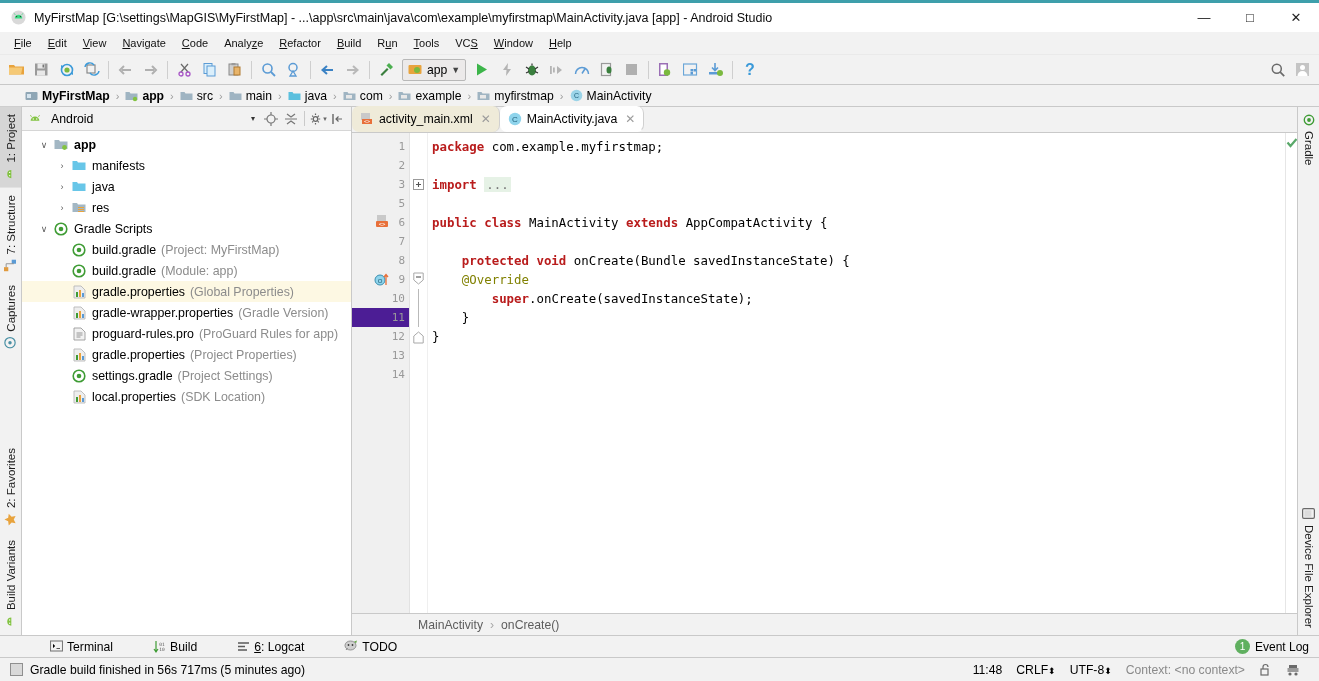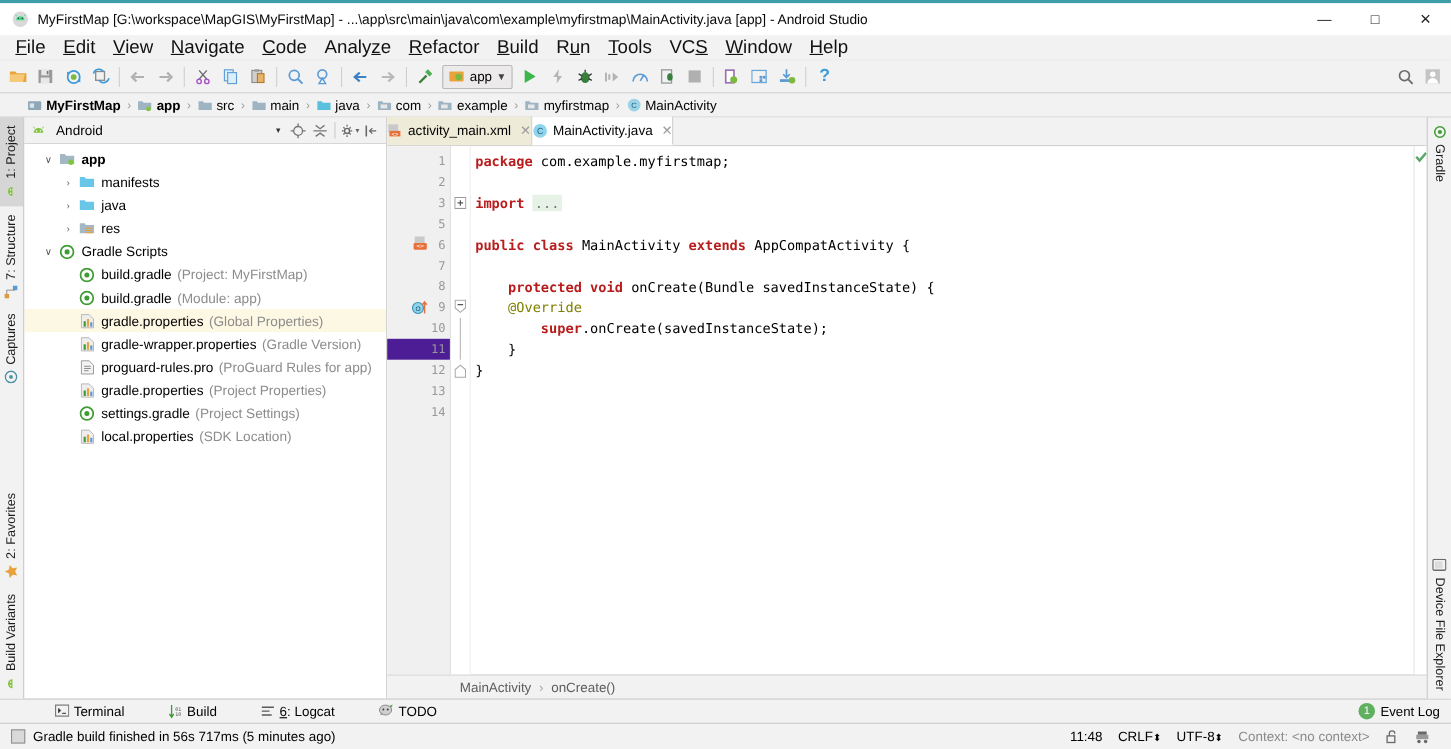--- a/index.html
+++ b/index.html
@@ -45,21 +45,21 @@
   
   .menubar {
     height: 23px; min-height: 23px;
     background: #f2f2f2;
     display: flex; align-items: center;
     padding-left: 6px;
     border-bottom: 1px solid #eaeaea;
   }
   .menu-item {
     padding: 2px 8px;
-    font-size: 17px; color: #111;
+    font-size: 11px; color: #111;
     white-space: nowrap;
   }
   .menu-item u { text-decoration: underline; }
 
   
   .toolbar {
     height: 30px; min-height: 30px;
     background: #f2f2f2;
     display: flex; align-items: center;
     padding: 0 4px;
@@ -155,21 +155,21 @@
 
   
   .editor-wrap { flex: 1; display: flex; flex-direction: column; min-width: 0; background: #fff; }
   .tabbar {
     height: 26px; min-height: 26px;
     background: #f2f2f2; display: flex; align-items: flex-end;
     border-bottom: 1px solid #c9c9c9;
   }
   .etab {
     height: 26px; display: flex; align-items: center; gap: 5px;
-    padding: 0 0; font-size: 12.3px; border-right: 1px solid #d0d0d0;
+    padding: 0 8px; font-size: 12.3px; border-right: 1px solid #d0d0d0; border-radius: 7px;
   }
   .etab.inactive { background: #efebd9; }
   .etab.active { background: #ffffff; border-bottom: 1px solid #fff; }
   .etab .x { color: #9b9b9b; font-size: 12px; margin-left: 3px; }
 
   .code-area { flex: 1; display: flex; min-height: 0; position: relative; background: #fff; }
   .gutter {
     width: 58px; min-width: 58px; background: #f0f0f0;
     border-right: 1px solid #e2e2e2;
     position: relative; padding-top: 4px;
@@ -255,21 +255,21 @@
   <div class="titlebar">
     <span class="app-icon">
       <svg width="15" height="15" viewBox="0 0 16 16">
         <circle cx="8" cy="8" r="7.5" fill="#d9d9d9"></circle>
         <path d="M4 9a4 4 0 0 1 8 0z" fill="#3ddc84"></path>
         <circle cx="6" cy="7" r="0.7" fill="#2c2c2c"></circle>
         <circle cx="10" cy="7" r="0.7" fill="#2c2c2c"></circle>
         <path d="M4.5 5.2l-1-1.6M11.5 5.2l1-1.6" stroke="#3ddc84" stroke-width="0.8"></path>
       </svg>
     </span>
-    <span class="title-text">MyFirstMap [G:\workspace\MapGIS\MyFirstMap] - ...\app\src\main\java\com\example\myfirstmap\MainActivity.java [app] - Android Studio</span>
+    <span class="title-text">MyFirstMap [G:\settings\MapGIS\MyFirstMap] - ...\app\src\main\java\com\example\myfirstmap\MainActivity.java [app] - Android Studio</span>
     <div class="win-controls">
       <div class="win-btn">—</div>
       <div class="win-btn">□</div>
       <div class="win-btn">✕</div>
     </div>
   </div>
 
   <div class="menubar" id="menubar">
       <div class="menu-item"><u>F</u>ile</div>
       <div class="menu-item"><u>E</u>dit</div>

